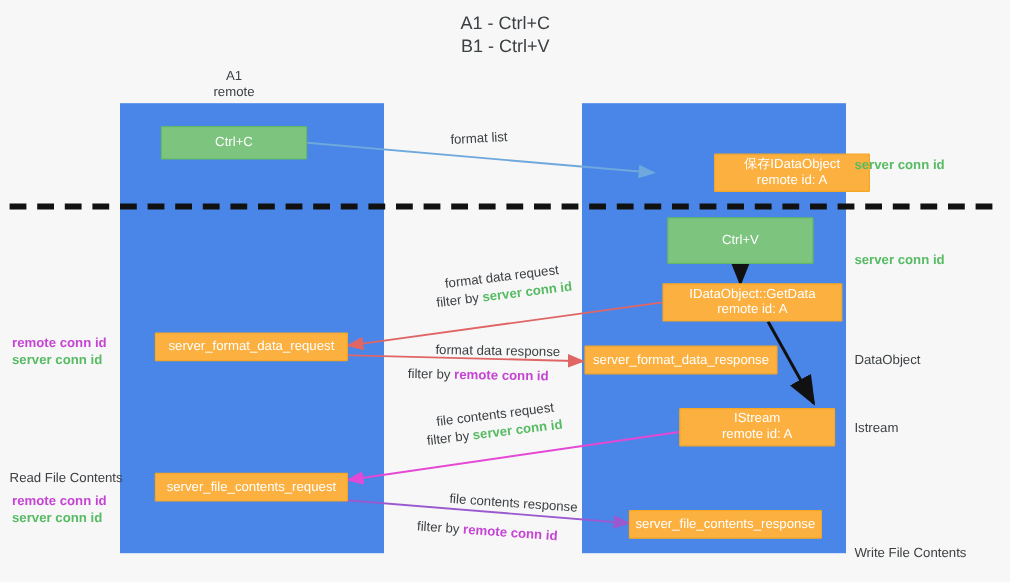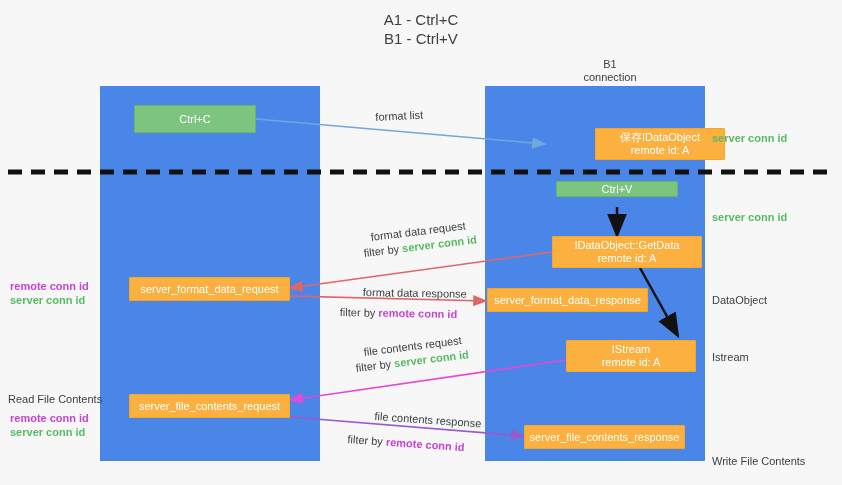--- a/index.html
+++ b/index.html
@@ -50,23 +50,23 @@
 </head>
 <body>
 
 <div id="stage">
 
   <div class="title">
     <div>A1 - Ctrl+C</div>
     <div>B1 - Ctrl+V</div>
   </div>
 
-  <div class="lane-head" style="left:530px;top:58px;width:160px;">
-    <div>B1</div>
-    <div>connection</div>
+  <div class="lane-head" style="left:130px;top:58px;width:130px;">
+    <div>A1</div>
+    <div>remote</div>
   </div>
 
   <div class="lane" style="left:100px;top:86px;width:220px;height:375px;"></div>
   <div class="lane" style="left:485px;top:86px;width:220px;height:375px;"></div>
 
   <svg class="layer" viewBox="0 0 842 485">
     <defs>
       <marker id="ah-blue" markerWidth="9" markerHeight="7" refX="8" refY="3.5" orient="auto">
         <polygon points="0 0, 9 3.5, 0 7" fill="#6fa8dc"></polygon>
       </marker>
@@ -103,21 +103,21 @@
 
   <div class="node green" style="left:134px;top:105px;width:122px;height:28px;">
     <div>Ctrl+C</div>
   </div>
 
   <div class="node orange" style="left:552px;top:128px;width:130px;height:32px;margin-left:43px;">
     <div>保存IDataObject</div>
     <div>remote id: A</div>
   </div>
 
-  <div class="node green" style="left:556px;top:181px;width:122px;height:16px;">
+  <div class="node green" style="left:556px;top:181px;width:122px;height:39px;">
     <div>Ctrl+V</div>
   </div>
 
   <div class="node orange" style="left:552px;top:236px;width:150px;height:32px;">
     <div>IDataObject::GetData</div>
     <div>remote id: A</div>
   </div>
 
   <div class="node orange" style="left:129px;top:277px;width:161px;height:24px;">
     <div>server_format_data_request</div>

